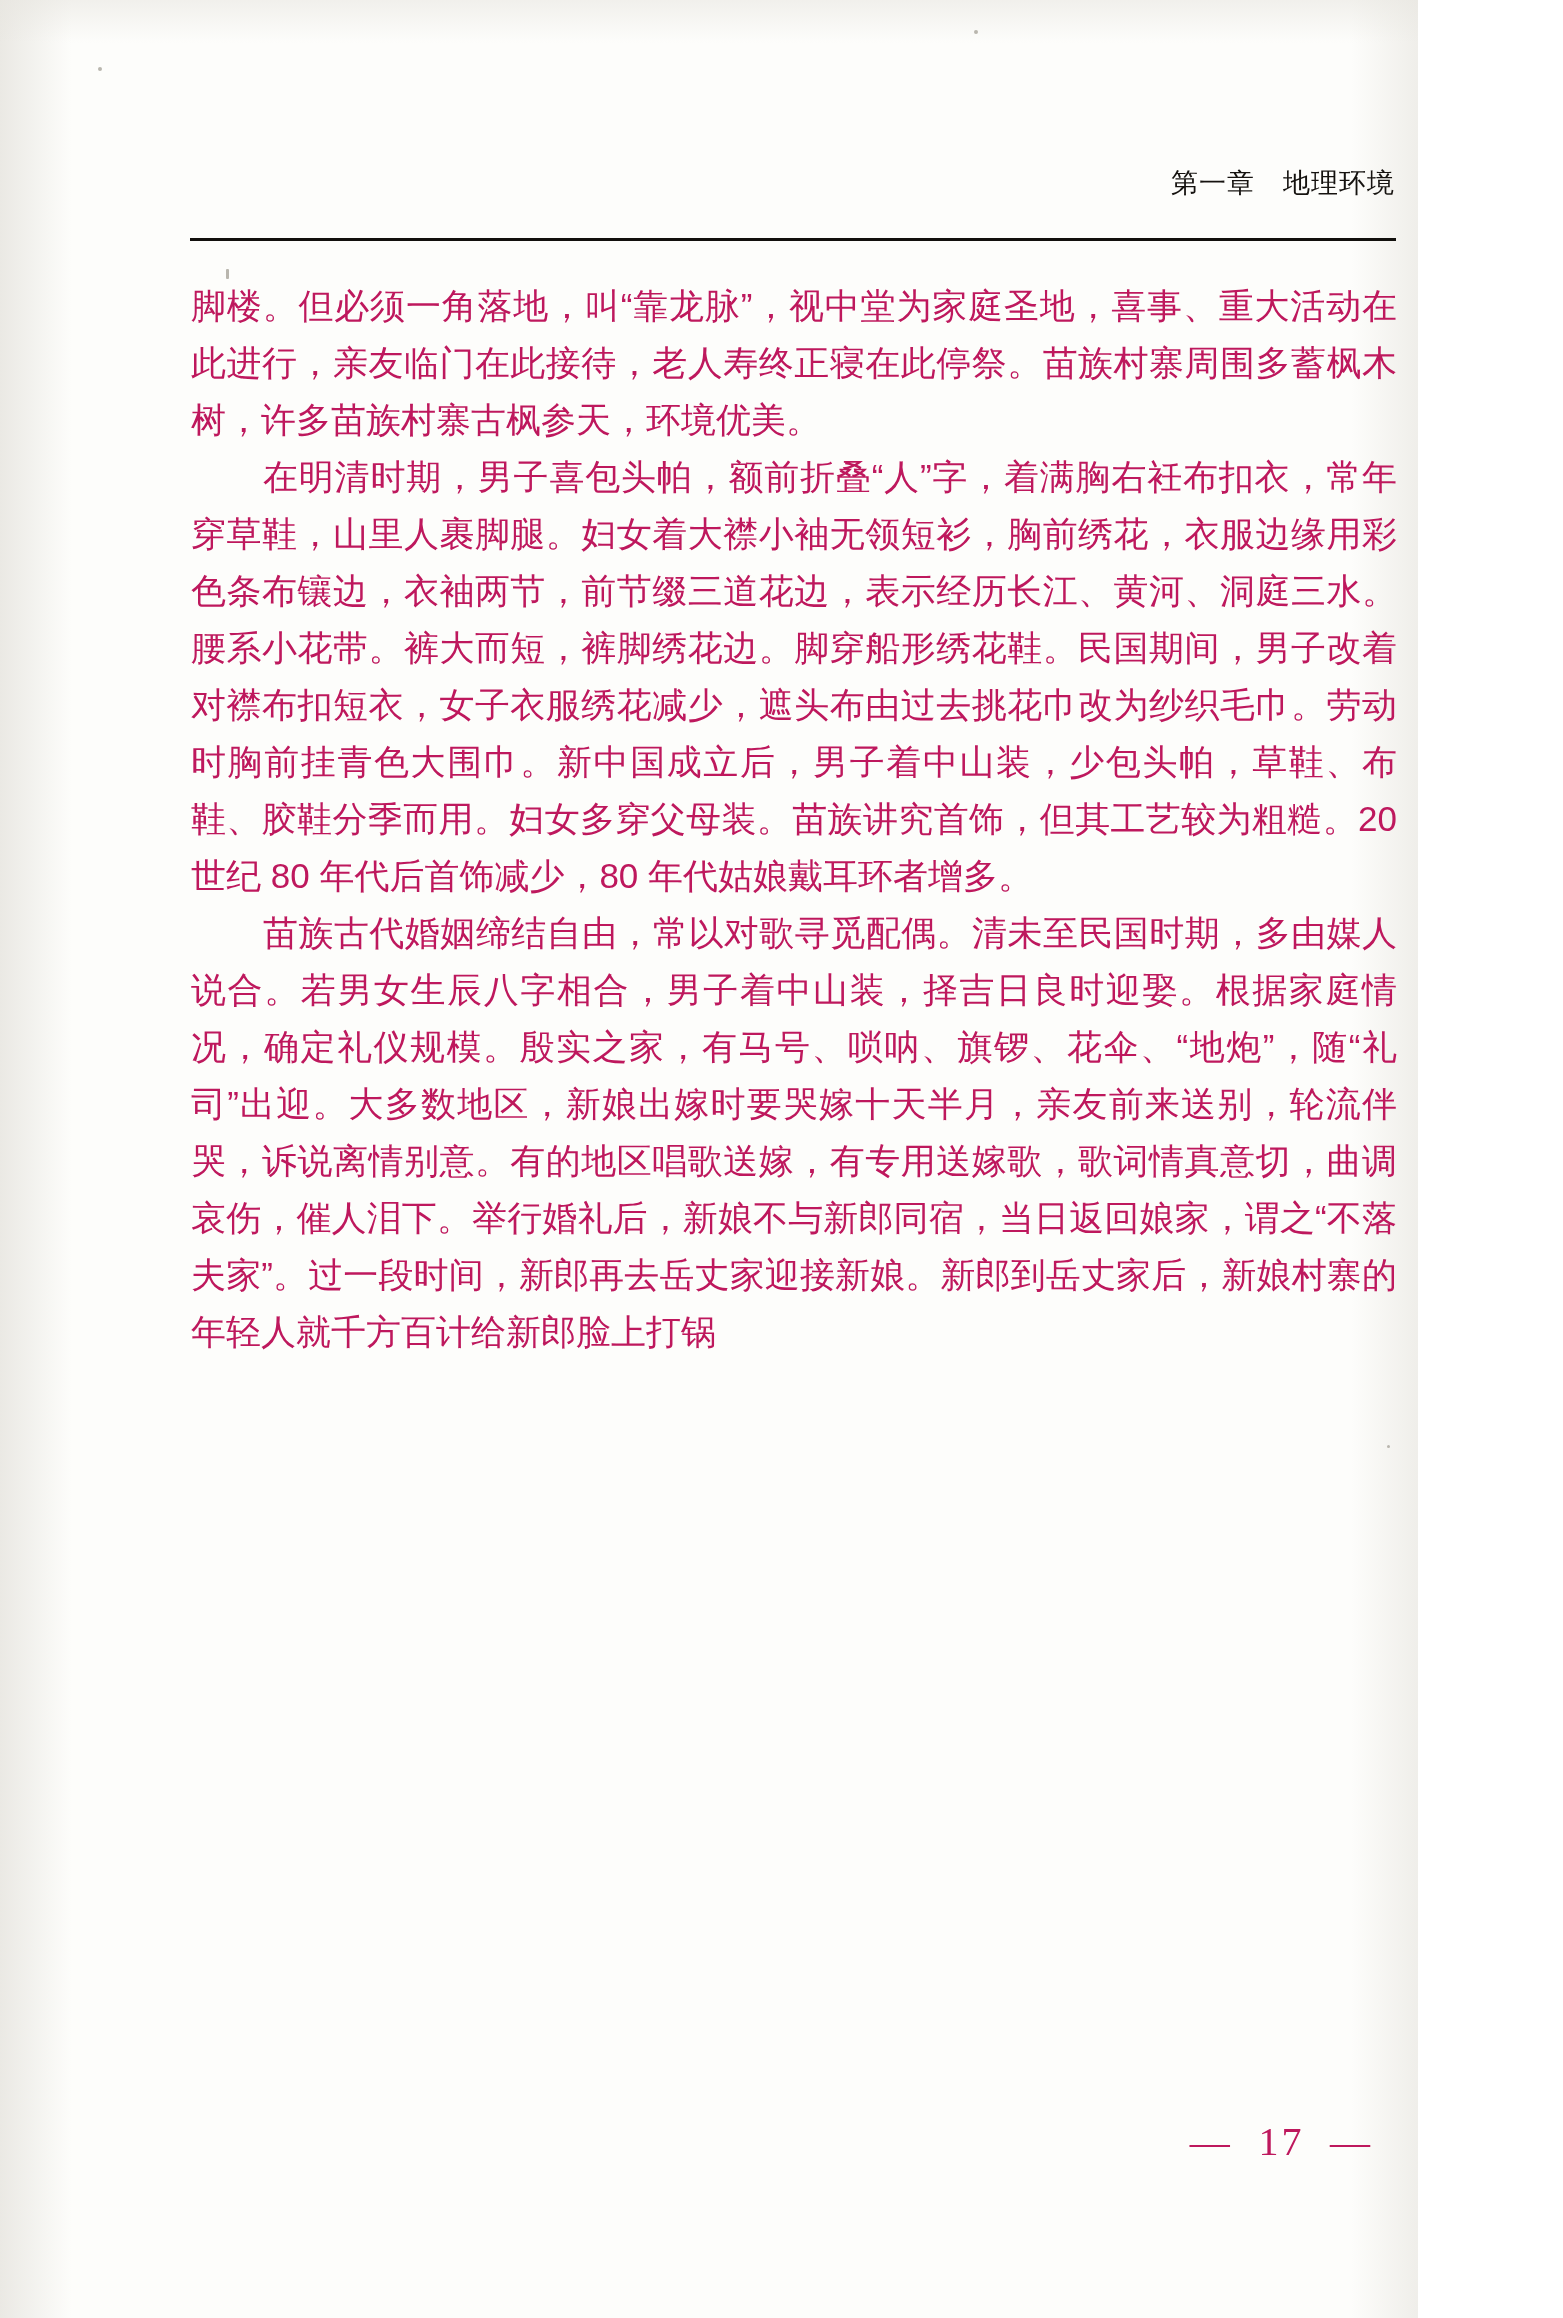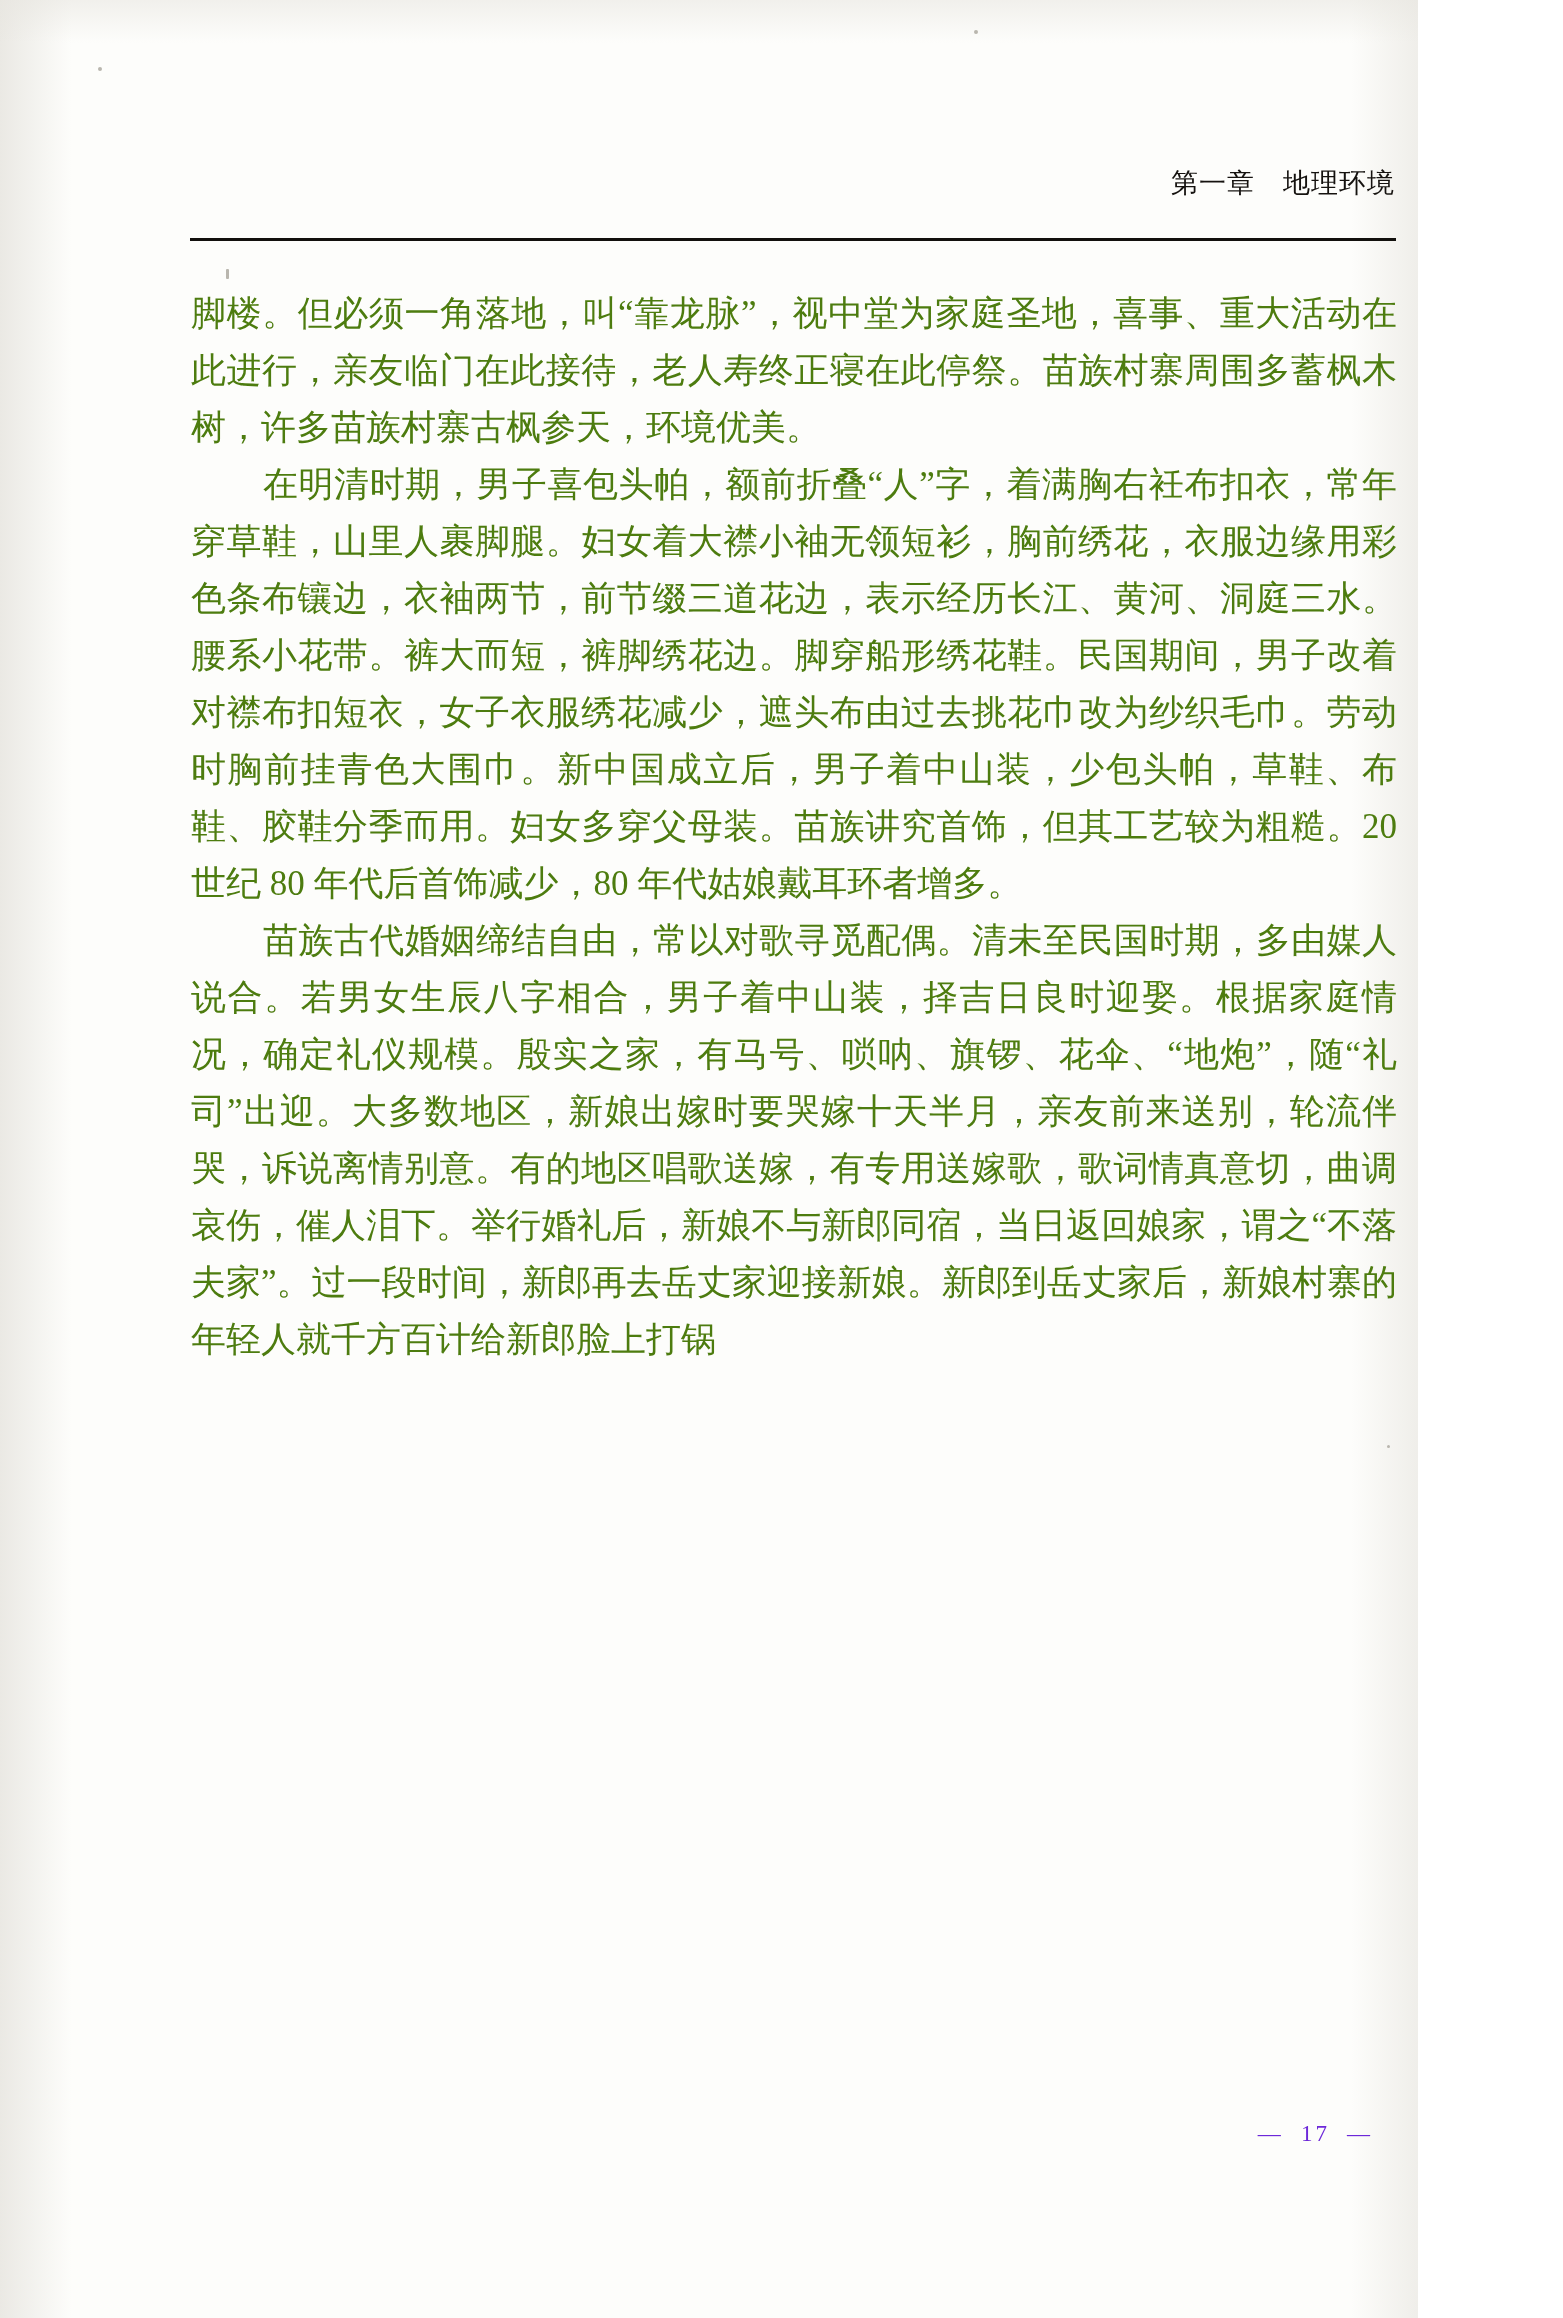--- a/index.html
+++ b/index.html
@@ -65,49 +65,49 @@
     left: 190px;
     top: 238px;
     width: 1206px;
     height: 3.4px;
     background: #12100d;
   }
 
   .body-text {
     position: absolute;
     left: 191px;
-    top: 285px;
+    top: 277px;
     width: 1206px;
     font-size: 35px;
     line-height: 57px;
-    color: #4d7c0f;
-    font-family: Liberation Serif, serif;
+    color: #be185d;
+    font-family: Liberation Sans, sans-serif;
     letter-spacing: 0px;
     text-align: justify;
     text-justify: inter-character;
   }
   .body-text p {
     margin: 0 0 0 0;
     text-indent: 72px;
     text-align: justify;
     text-align-last: left;
   }
   .body-text p.no-indent {
     text-indent: 0;
   }
 
   .footer {
     position: absolute;
     left: 190px;
     top: 2122px;
     width: 1206px;
     text-align: right;
-    font-size: 23px;
+    font-size: 40px;
     line-height: 1;
-    color: #6d28d9;
+    color: #be185d;
     font-family: "Liberation Serif", "DejaVu Serif", serif;
     letter-spacing: 2.9px;
     white-space: pre;
     padding-right: 23px;
     box-sizing: border-box;
   }
 </style>
 </head>
 <body>
 

